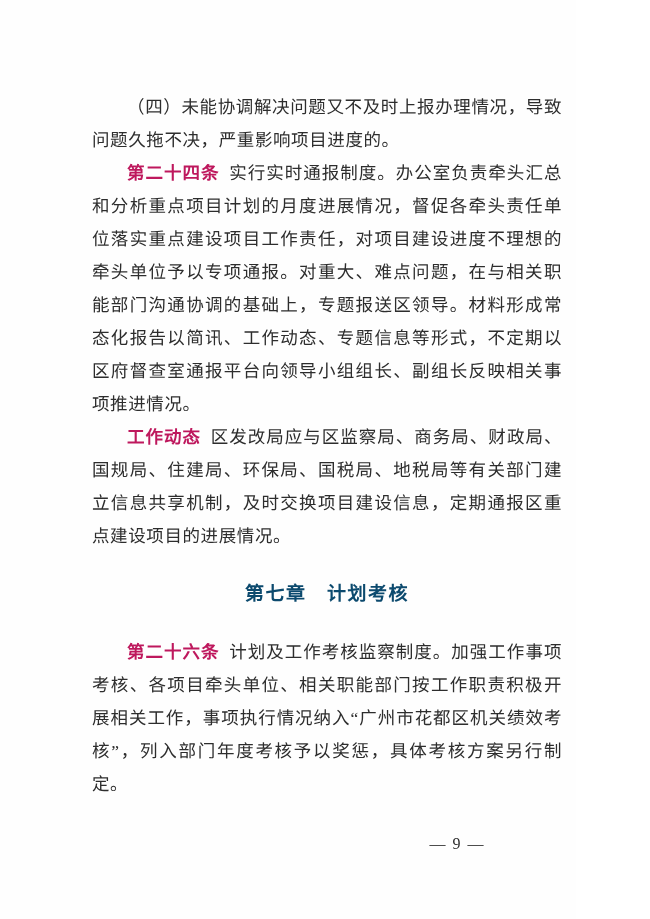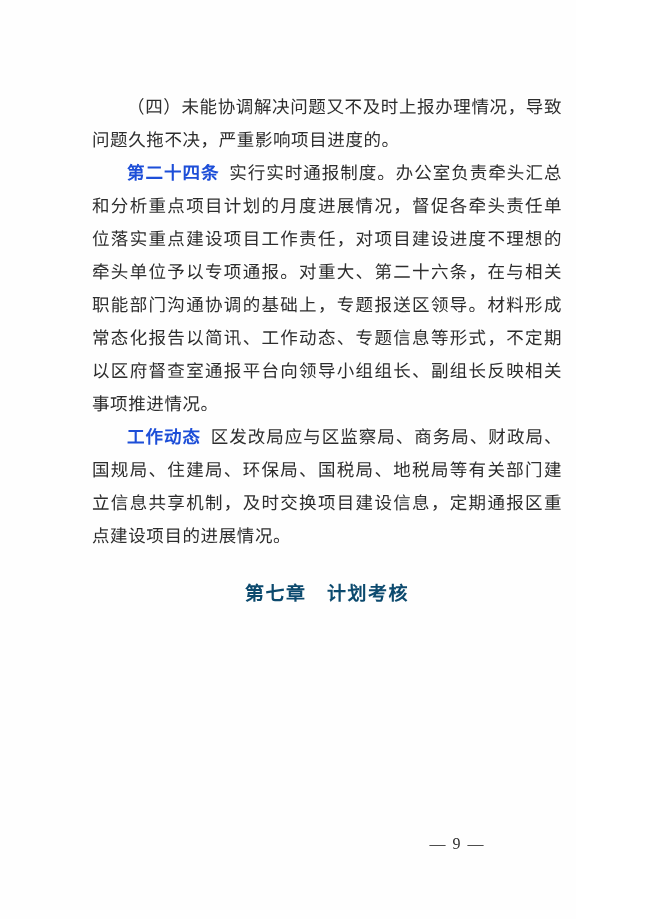--- a/index.html
+++ b/index.html
@@ -26,21 +26,21 @@
     margin: 0;
     font-size: 17.5px;
     line-height: 33px;
     letter-spacing: 0.6px;
     text-align: justify;
     text-indent: 2em;
     word-break: normal;
   }
   .lead {
     font-weight: 700;
-    color: #1d4ed8;
+    color: #be185d;
     margin-right: 0.55em;
   }
   .chapter {
     margin: 24px 0 26px 0;
     text-align: center;
     text-indent: 0;
     font-size: 19px;
     font-weight: 700;
     line-height: 33px;
     letter-spacing: 1.5px;
@@ -60,24 +60,25 @@
   }
 </style>
 </head>
 <body>
 
 <div class="page">
   <main class="content">
 
     <p class="para"><span>（四）未能协调解决问题又不及时上报办理情况，导致问题久拖不决，严重影响项目进度的。</span></p>
 
-    <p class="para"><span class="lead">第二十四条</span><span>实行实时通报制度。办公室负责牵头汇总和分析重点项目计划的月度进展情况，督促各牵头责任单位落实重点建设项目工作责任，对项目建设进度不理想的牵头单位予以专项通报。对重大、第二十六条，在与相关职能部门沟通协调的基础上，专题报送区领导。材料形成常态化报告以简讯、工作动态、专题信息等形式，不定期以区府督查室通报平台向领导小组组长、副组长反映相关事项推进情况。</span></p>
+    <p class="para"><span class="lead">第二十四条</span><span>实行实时通报制度。办公室负责牵头汇总和分析重点项目计划的月度进展情况，督促各牵头责任单位落实重点建设项目工作责任，对项目建设进度不理想的牵头单位予以专项通报。对重大、难点问题，在与相关职能部门沟通协调的基础上，专题报送区领导。材料形成常态化报告以简讯、工作动态、专题信息等形式，不定期以区府督查室通报平台向领导小组组长、副组长反映相关事项推进情况。</span></p>
 
     <p class="para"><span class="lead">工作动态</span><span>区发改局应与区监察局、商务局、财政局、国规局、住建局、环保局、国税局、地税局等有关部门建立信息共享机制，及时交换项目建设信息，定期通报区重点建设项目的进展情况。</span></p>
 
     <h2 class="chapter">第七章　计划考核</h2>
 
+    <p class="para"><span class="lead">第二十六条</span><span>计划及工作考核监察制度。加强工作事项考核、各项目牵头单位、相关职能部门按工作职责积极开展相关工作，事项执行情况纳入“广州市花都区机关绩效考核”，列入部门年度考核予以奖惩，具体考核方案另行制定。</span></p>
 
 
   </main>
 
   <div class="page-number">— 9 —</div>
 </div>
 
 </body></html>

